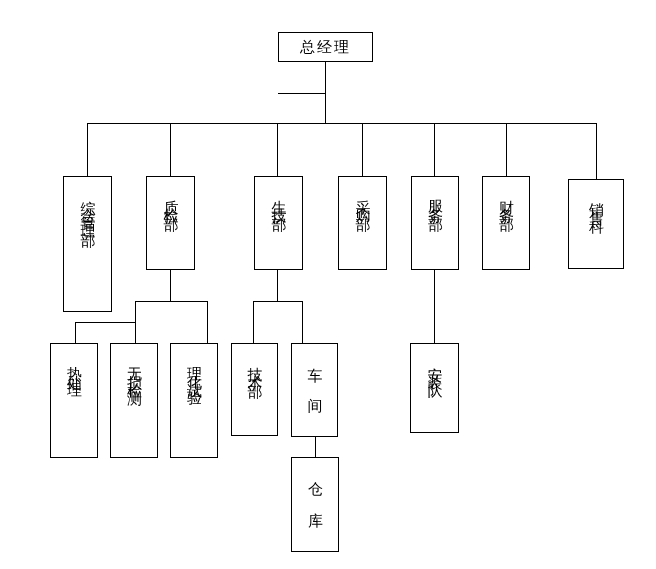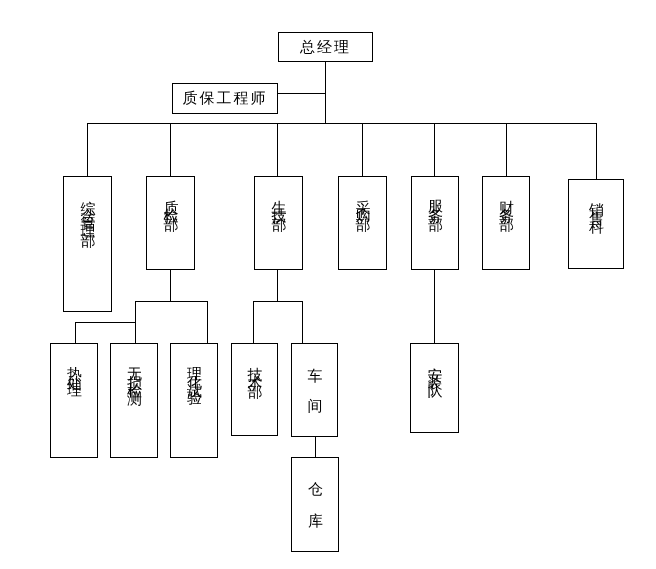--- a/index.html
+++ b/index.html
@@ -81,21 +81,20 @@
   <div class="vline" style="left:277px; top:270px; height:31px;"></div>
   <div class="hline" style="left:253px; top:301px; width:50px;"></div>
   <div class="vline" style="left:253px; top:301px; height:42px;"></div>
   <div class="vline" style="left:302px; top:301px; height:42px;"></div>
 
   <div class="vline" style="left:434px; top:270px; height:73px;"></div>
   <div class="vline" style="left:315px; top:437px; height:20px;"></div>
 
   <div class="hnode" style="left:278px; top:32px; width:95px; height:30px;">总经理</div>
 
-  <div class="hnode" style="left:172px; top:83px; width:106px; height:31px;">质保工程师</div>
 
   <div class="vnode" style="left:63px; top:176px; width:49px; height:136px;">综合管理部</div>
 
   <div class="vnode" style="left:146px; top:176px; width:49px; height:94px;">质检部</div>
 
   <div class="vnode" style="left:254px; top:176px; width:49px; height:94px;">生技部</div>
 
   <div class="vnode" style="left:338px; top:176px; width:49px; height:94px;">采购部</div>
 
   <div class="vnode" style="left:411px; top:176px; width:48px; height:94px;">服务部</div>

